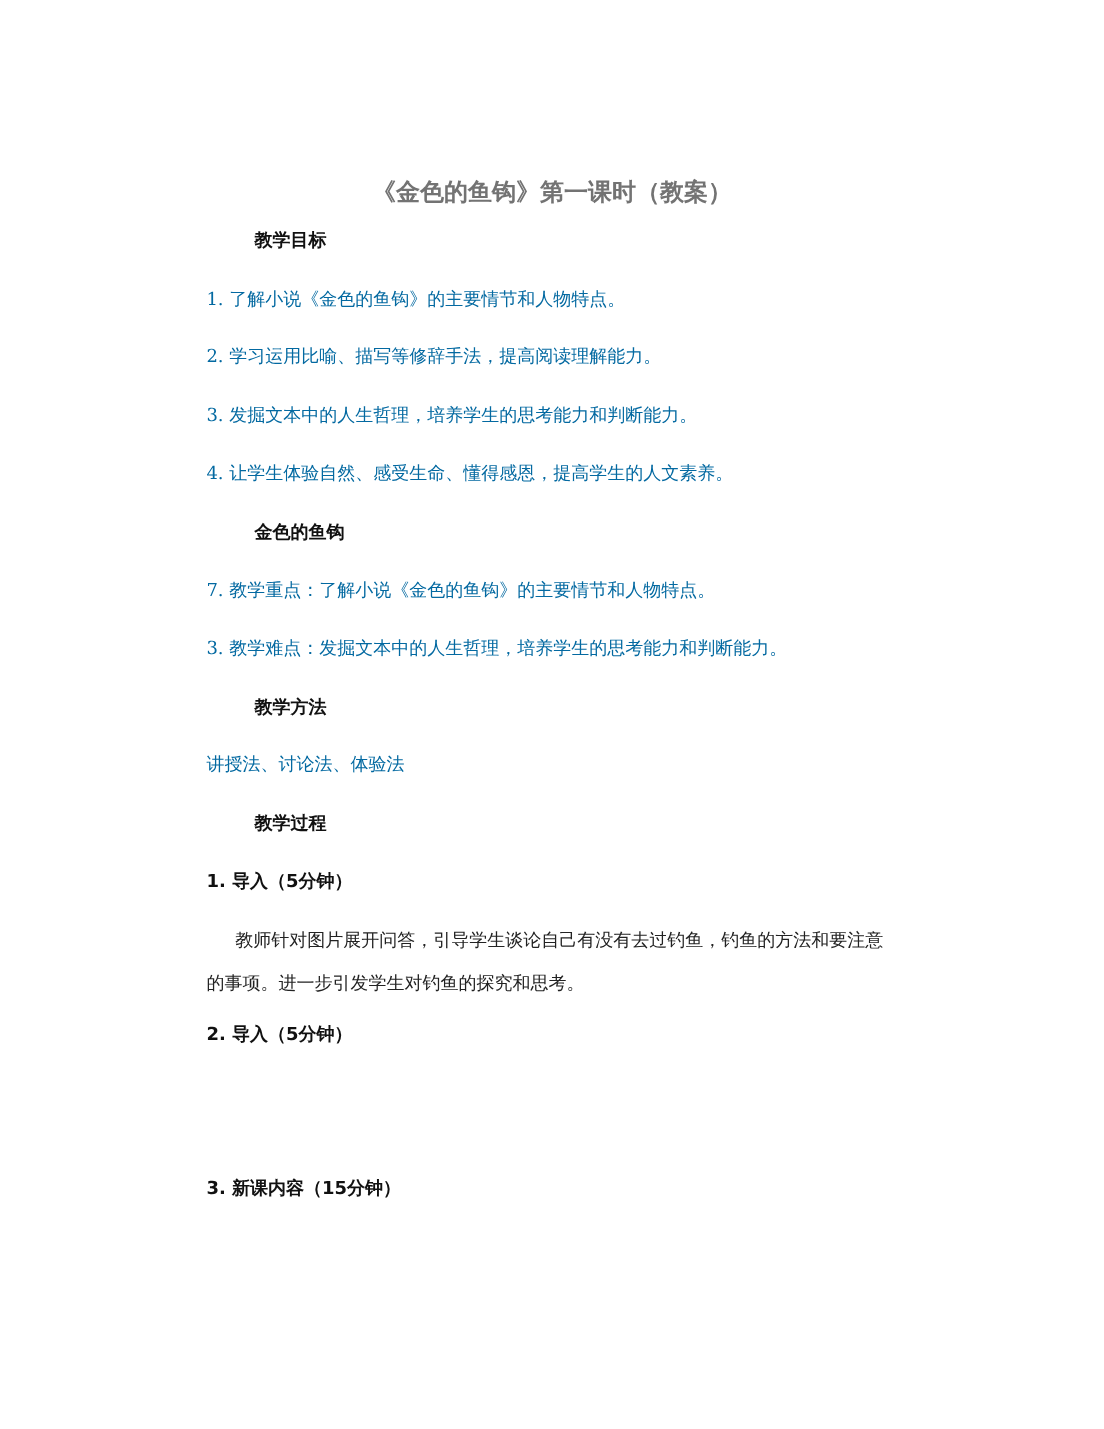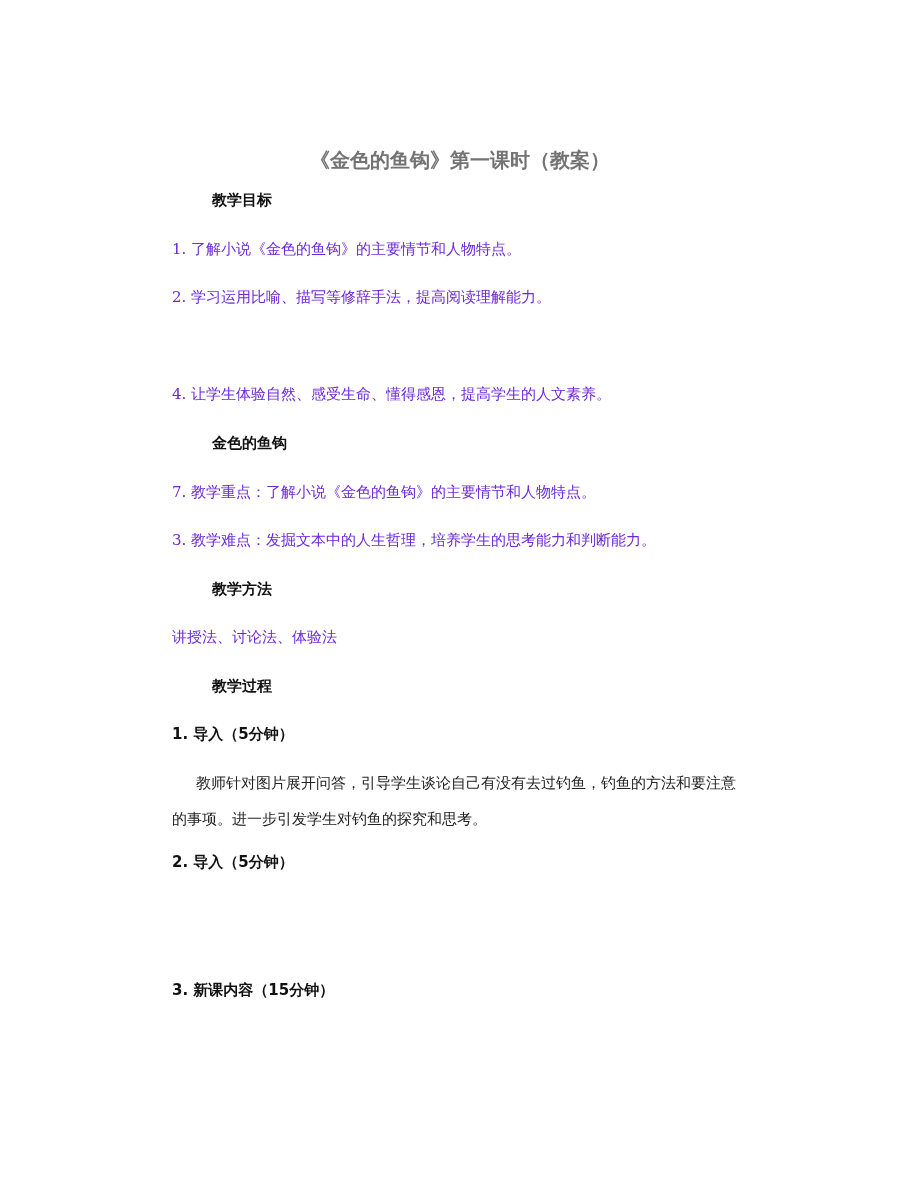--- a/index.html
+++ b/index.html
@@ -33,21 +33,21 @@
     font-size: 20px;
     line-height: 28px;
     color: #737373;
   }
   .line {
     position: absolute;
     left: 172px;
     font-size: 15px;
     line-height: 22px;
     white-space: nowrap;
-    color: #6d28d9;
+    color: #0369a1;
   }
   .heading {
     font-family: "DejaVu Sans", "Liberation Sans", sans-serif;
     font-weight: bold;
     font-size: 15px;
     color: #111;
     padding-left: 40px;
   }
   .step-heading {
     font-family: "DejaVu Sans", "Liberation Sans", sans-serif;
@@ -68,20 +68,21 @@
 </head>
 <body>
 
 <div class="page">
 
   <div class="title">《金色的鱼钩》第一课时（教案）</div>
 
   <div class="line heading" style="top:189px;">教学目标</div>
   <div class="line" style="top:238px;">1. 了解小说《金色的鱼钩》的主要情节和人物特点。</div>
   <div class="line" style="top:286px;">2. 学习运用比喻、描写等修辞手法，提高阅读理解能力。</div>
+  <div class="line" style="top:335px;">3. 发掘文本中的人生哲理，培养学生的思考能力和判断能力。</div>
   <div class="line" style="top:383px;">4. 让学生体验自然、感受生命、懂得感恩，提高学生的人文素养。</div>
 
   <div class="line heading" style="top:432px;">金色的鱼钩</div>
   <div class="line" style="top:481px;">7. 教学重点：了解小说《金色的鱼钩》的主要情节和人物特点。</div>
   <div class="line" style="top:529px;">3. 教学难点：发掘文本中的人生哲理，培养学生的思考能力和判断能力。</div>
 
   <div class="line heading" style="top:578px;">教学方法</div>
   <div class="line" style="top:626px;">讲授法、讨论法、体验法</div>
 
   <div class="line heading" style="top:675px;">教学过程</div>

